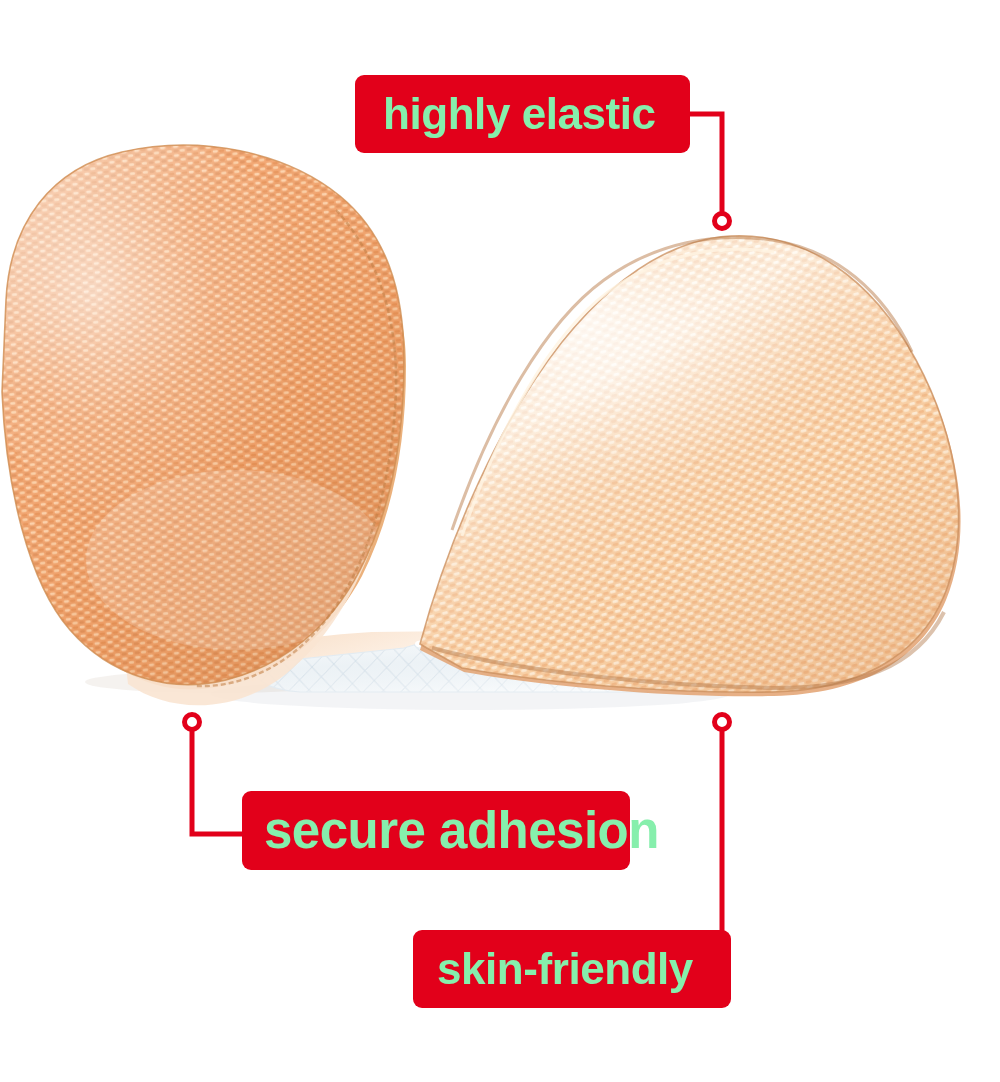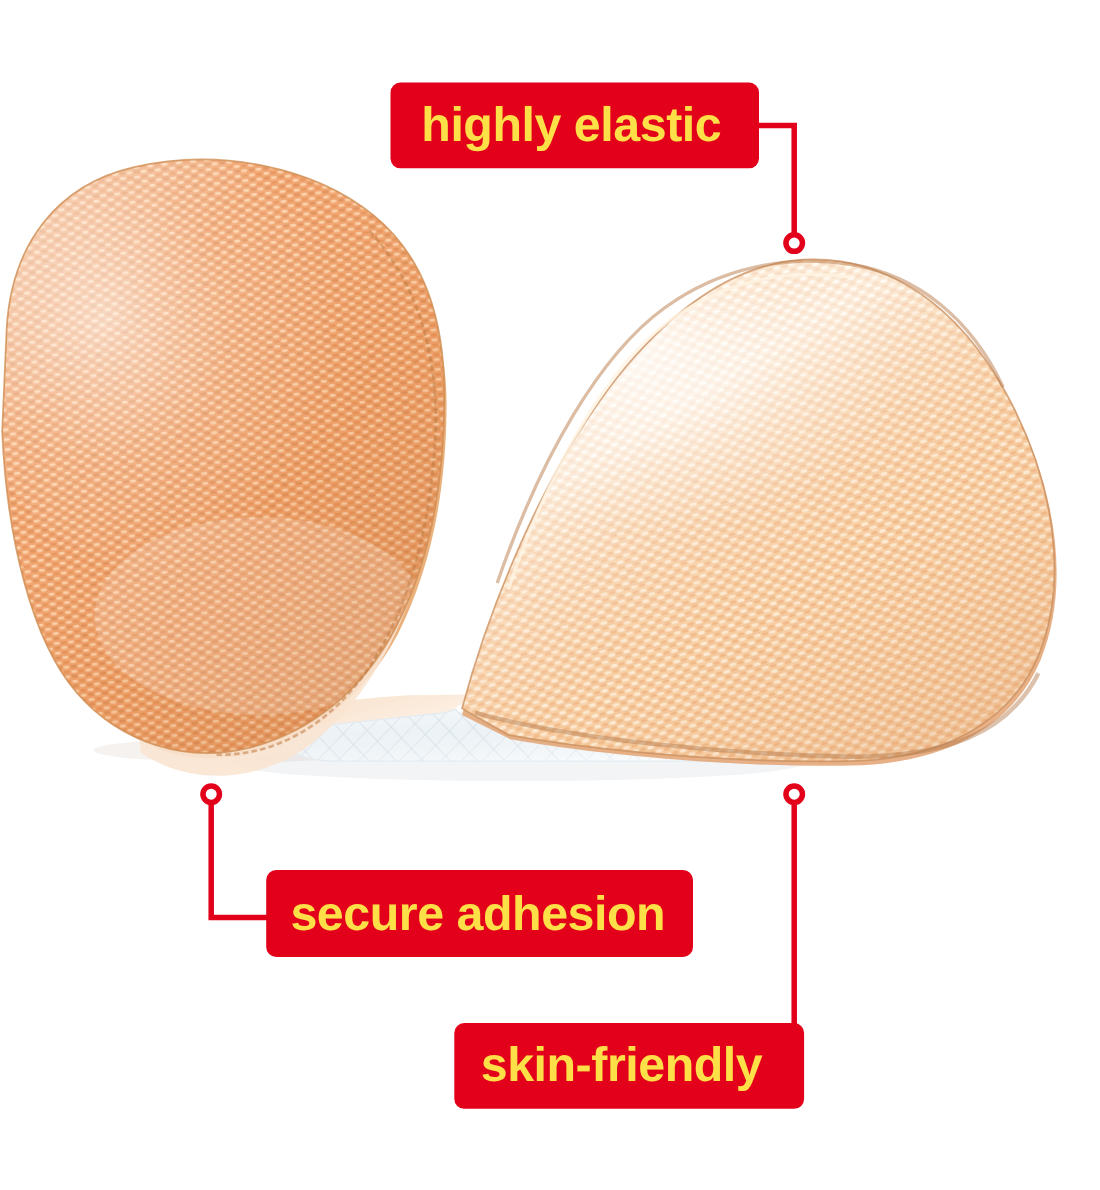--- a/index.html
+++ b/index.html
@@ -34,21 +34,21 @@
     height: 1082px;
   }
 
   
   .callout-label {
     position: absolute;
     display: flex;
     align-items: center;
     box-sizing: border-box;
     border-radius: 9px;
-    color: #fde047;
+    color: #86efac;
     font-weight: 700;
     letter-spacing: -0.01em;
     line-height: 1;
     white-space: nowrap;
     user-select: none;
   }
 
   #callout-highly-elastic {
     left: 355px;
     top: 75px;
@@ -57,21 +57,21 @@
     padding-left: 28px;
     font-size: 44px;
   }
 
   #callout-secure-adhesion {
     left: 242px;
     top: 791px;
     width: 388px;
     height: 79px;
     padding-left: 22px;
-    font-size: 44px;
+    font-size: 51px;
   }
 
   #callout-skin-friendly {
     left: 372px;
     top: 930px;
     width: 318px;
     height: 78px;
     padding-left: 24px;
     font-size: 44px;
   }

